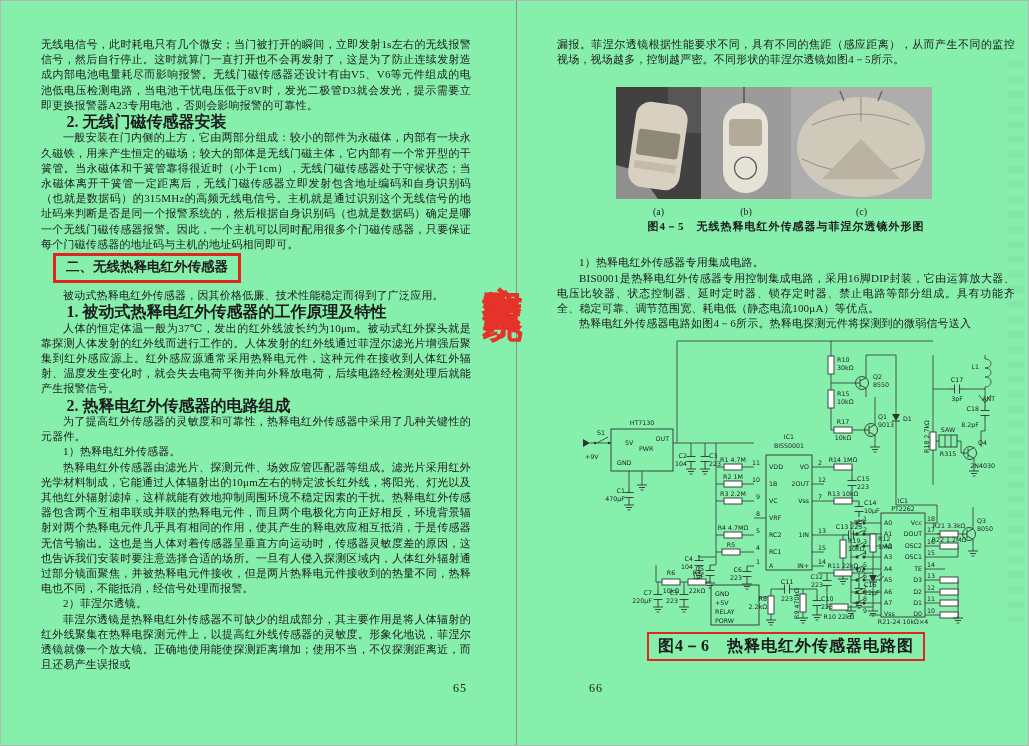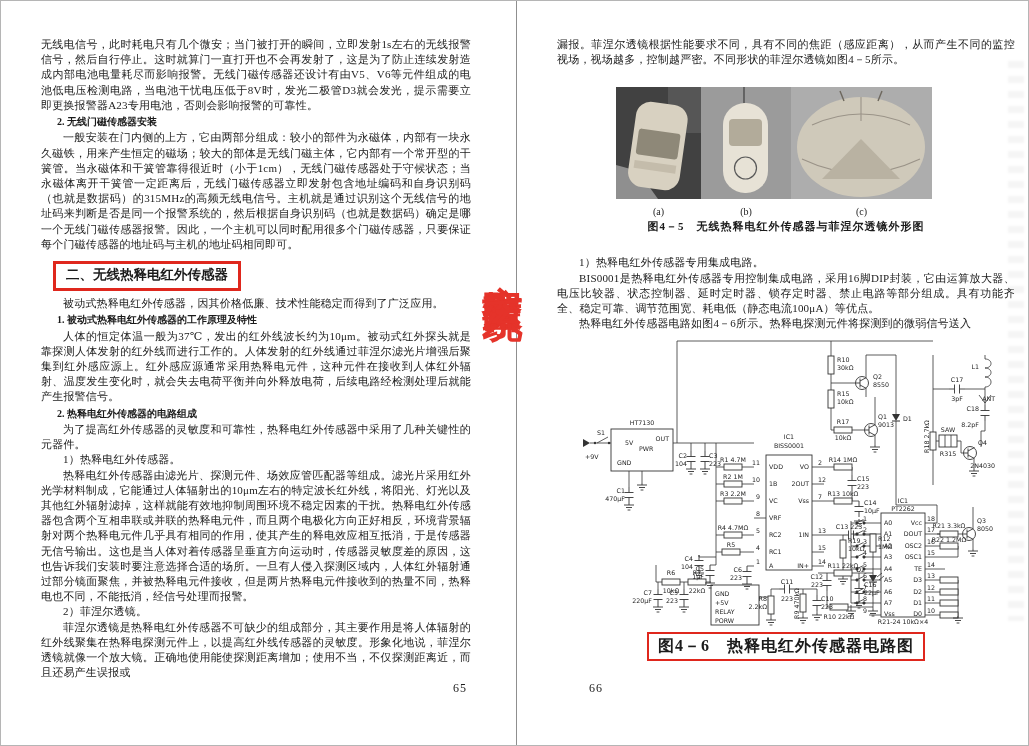--- a/index.html
+++ b/index.html
@@ -1,29 +1,29 @@
 <!DOCTYPE html>
 <html><head>
 <meta charset="utf-8">
 <style>
   html,body{margin:0;padding:0;background:#e9e9e9;}
-  .screen{position:relative;width:1029px;height:746px;background:#ffffff;
+  .screen{position:relative;width:1029px;height:746px;background:#86efac;
     border:1px solid #b5b5b5;box-sizing:border-box;overflow:hidden;
     font-family:"Liberation Serif","DejaVu Serif",serif;color:#1b1b1b;}
   .divider{position:absolute;left:515px;top:0;width:1px;height:746px;background:#8f8f8f;}
   .v-title{position:absolute;left:482px;top:252px;writing-mode:vertical-rl;text-orientation:upright;
     font-family:"Liberation Sans","DejaVu Sans",sans-serif;font-weight:bold;font-size:40px;line-height:1;
     color:#e5332a;letter-spacing:3px;z-index:3;}
   .page{position:absolute;top:36px;}
   .page-left{left:40px;width:430px;}
   .page-right{left:556px;width:458px;}
   p.body{margin:0;font-size:11px;line-height:15.2px;text-align:justify;letter-spacing:.2px;text-indent:2em;}
   p.noindent{text-indent:0;}
-  p.h{margin:1px 0;font-weight:bold;font-size:10px;line-height:15.4px;text-indent:1.6em;}
-  .redbox{display:inline-block;border:3px solid #df271d;padding:3px 10px 4px;margin:9px 0 5px 12px;
+  p.h{margin:1px 0;font-weight:bold;font-size:16px;line-height:15.4px;text-indent:1.6em;}
+  .redbox{display:inline-block;border:3px solid #df271d;padding:3px 10px 4px;margin:1px 0 5px 12px;
     font-weight:bold;font-size:13.5px;line-height:1.25;}
   .fig45{margin:20px 0 2px 59px;width:316px;}
   .fig45 .labels{display:flex;font-size:10px;margin-top:3px;color:#222;}
   .fig45 .labels span{display:block;text-align:center;}
   .fig45 .labels .la{width:85px;} .fig45 .labels .lb{width:90px;} .fig45 .labels .lc{width:141px;}
   .caption{text-align:center;font-size:11px;font-weight:bold;margin:2px 0 21px;letter-spacing:1px;}
   .fig46{margin:4px 0 0 24px;}
   .cap46{text-align:center;margin-top:2px;}
   .cap46 .redbox{font-size:16px;padding:2px 9px 3px;border-width:2.5px;margin:0;letter-spacing:1px;}
   .pagenum{position:absolute;top:680px;font-size:12px;letter-spacing:1px;}

